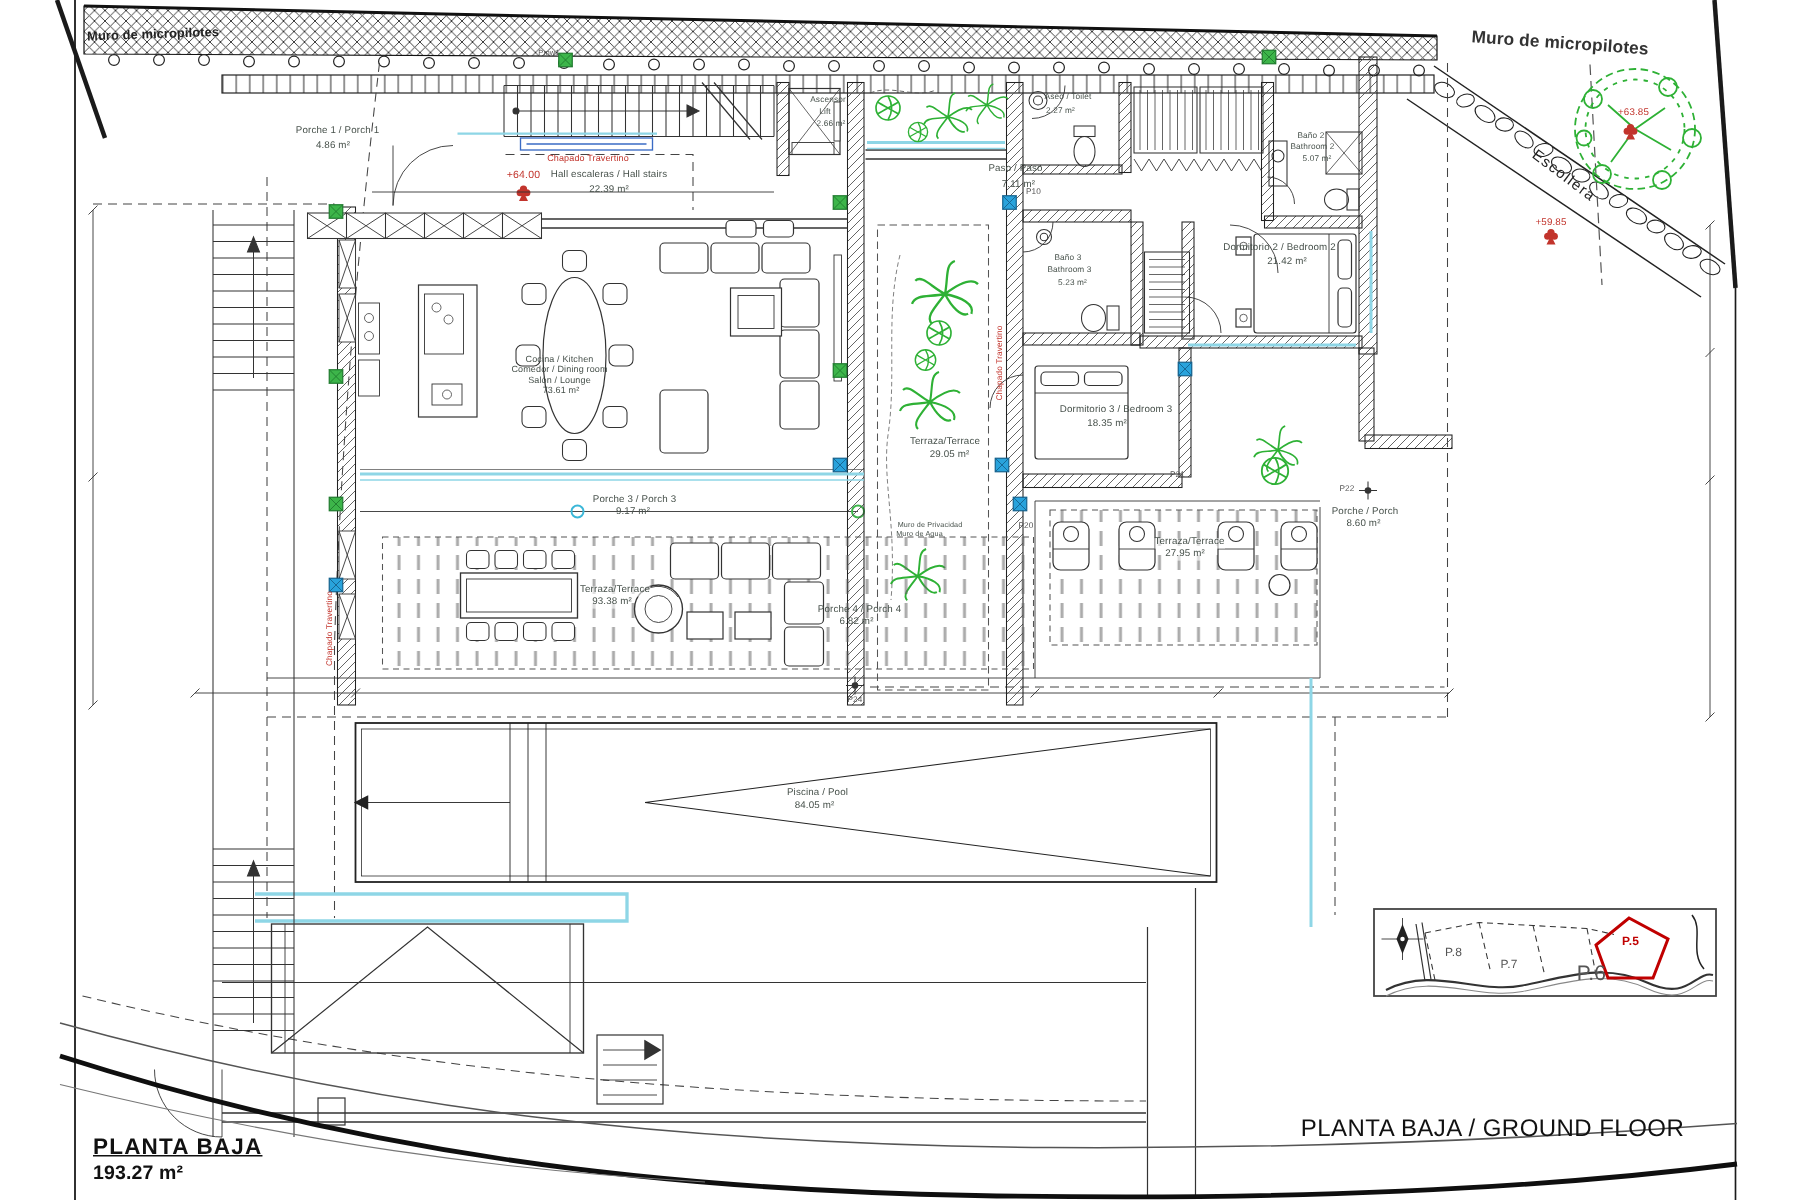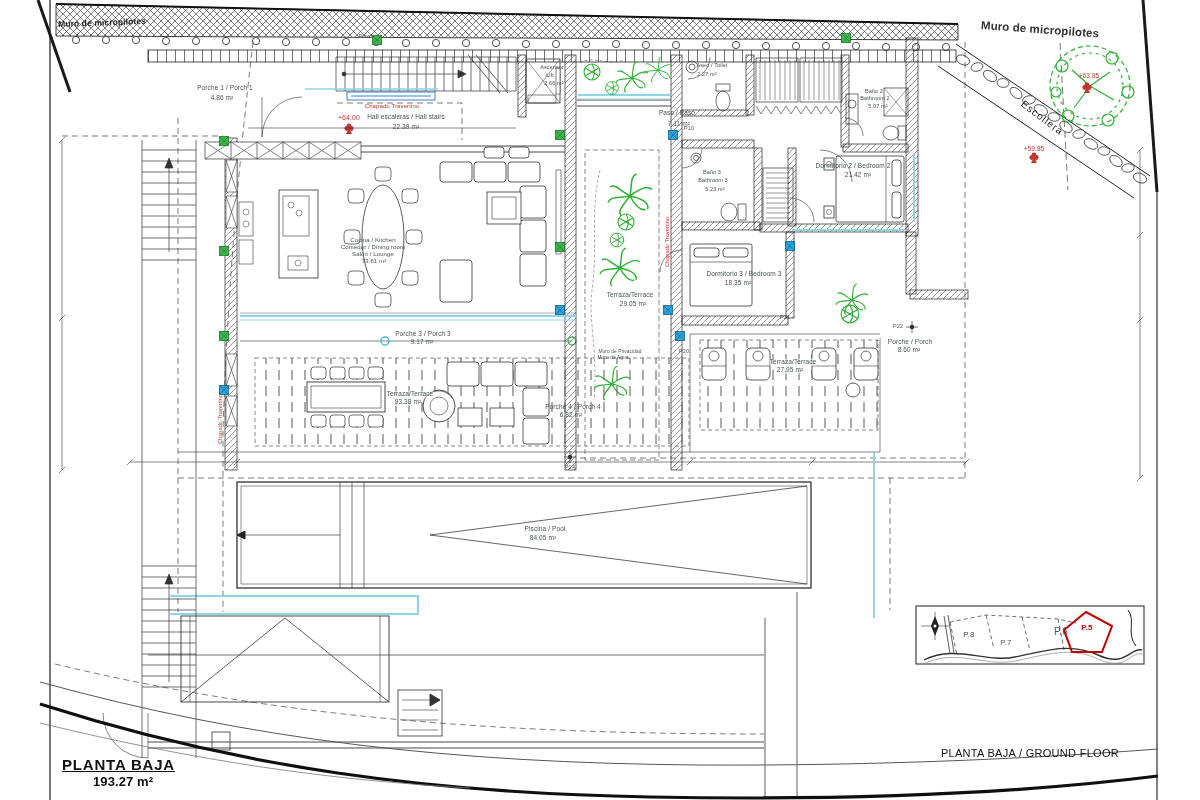--- a/index.html
+++ b/index.html
@@ -563,21 +563,21 @@
 <div class="lbl red vert" style="left:221px;top:419px;font-size:5.5px;">Chapado Travertino</div>
 <div class="lbl red vert" style="left:668px;top:242px;font-size:5.5px;">Chapado Travertino</div>
 
 <div class="lbl gray" style="left:689px;top:129px;font-size:5.5px;">P10</div>
 <div class="lbl gray" style="left:684px;top:352px;font-size:5.5px;">P20</div>
 <div class="lbl gray" style="left:785px;top:318px;font-size:5.5px;">P21</div>
 <div class="lbl gray" style="left:898px;top:327px;font-size:5.5px;">P22</div>
 <div class="lbl gray" style="left:570px;top:468px;font-size:5.5px;">P24</div>
 
 <div class="lbl la bold blk" style="left:62px;top:757px;font-size:15px;letter-spacing:.8px;text-decoration:underline;">PLANTA BAJA</div>
-<div class="lbl la bold blk" style="left:62px;top:775px;font-size:13px;margin-left:31px;">193.27 m²</div>
-<div class="lbl blk" style="left:1030px;top:753px;font-size:11px;letter-spacing:.3px;">PLANTA BAJA / GROUND FLOOR</div>
+<div class="lbl la bold blk" style="left:62px;top:775px;font-size:13px;">193.27 m²</div>
+<div class="lbl blk" style="left:995px;top:753px;font-size:16px;letter-spacing:.3px;">PLANTA BAJA / GROUND FLOOR</div>
 
 <div class="lbl gray" style="left:969px;top:635px;font-size:8px;">P.8</div>
 <div class="lbl gray" style="left:1006px;top:643px;font-size:8px;">P.7</div>
-<div class="lbl gray" style="left:1043px;top:632px;font-size:10px;padding-left:36px;">P.6</div>
+<div class="lbl gray" style="left:1043px;top:648px;font-size:14px;padding-left:36px;">P.6</div>
 <div class="lbl bold" style="left:1087px;top:628px;font-size:8px;color:#c00000;">P.5</div>
 
 </div>
 
 </body></html>

